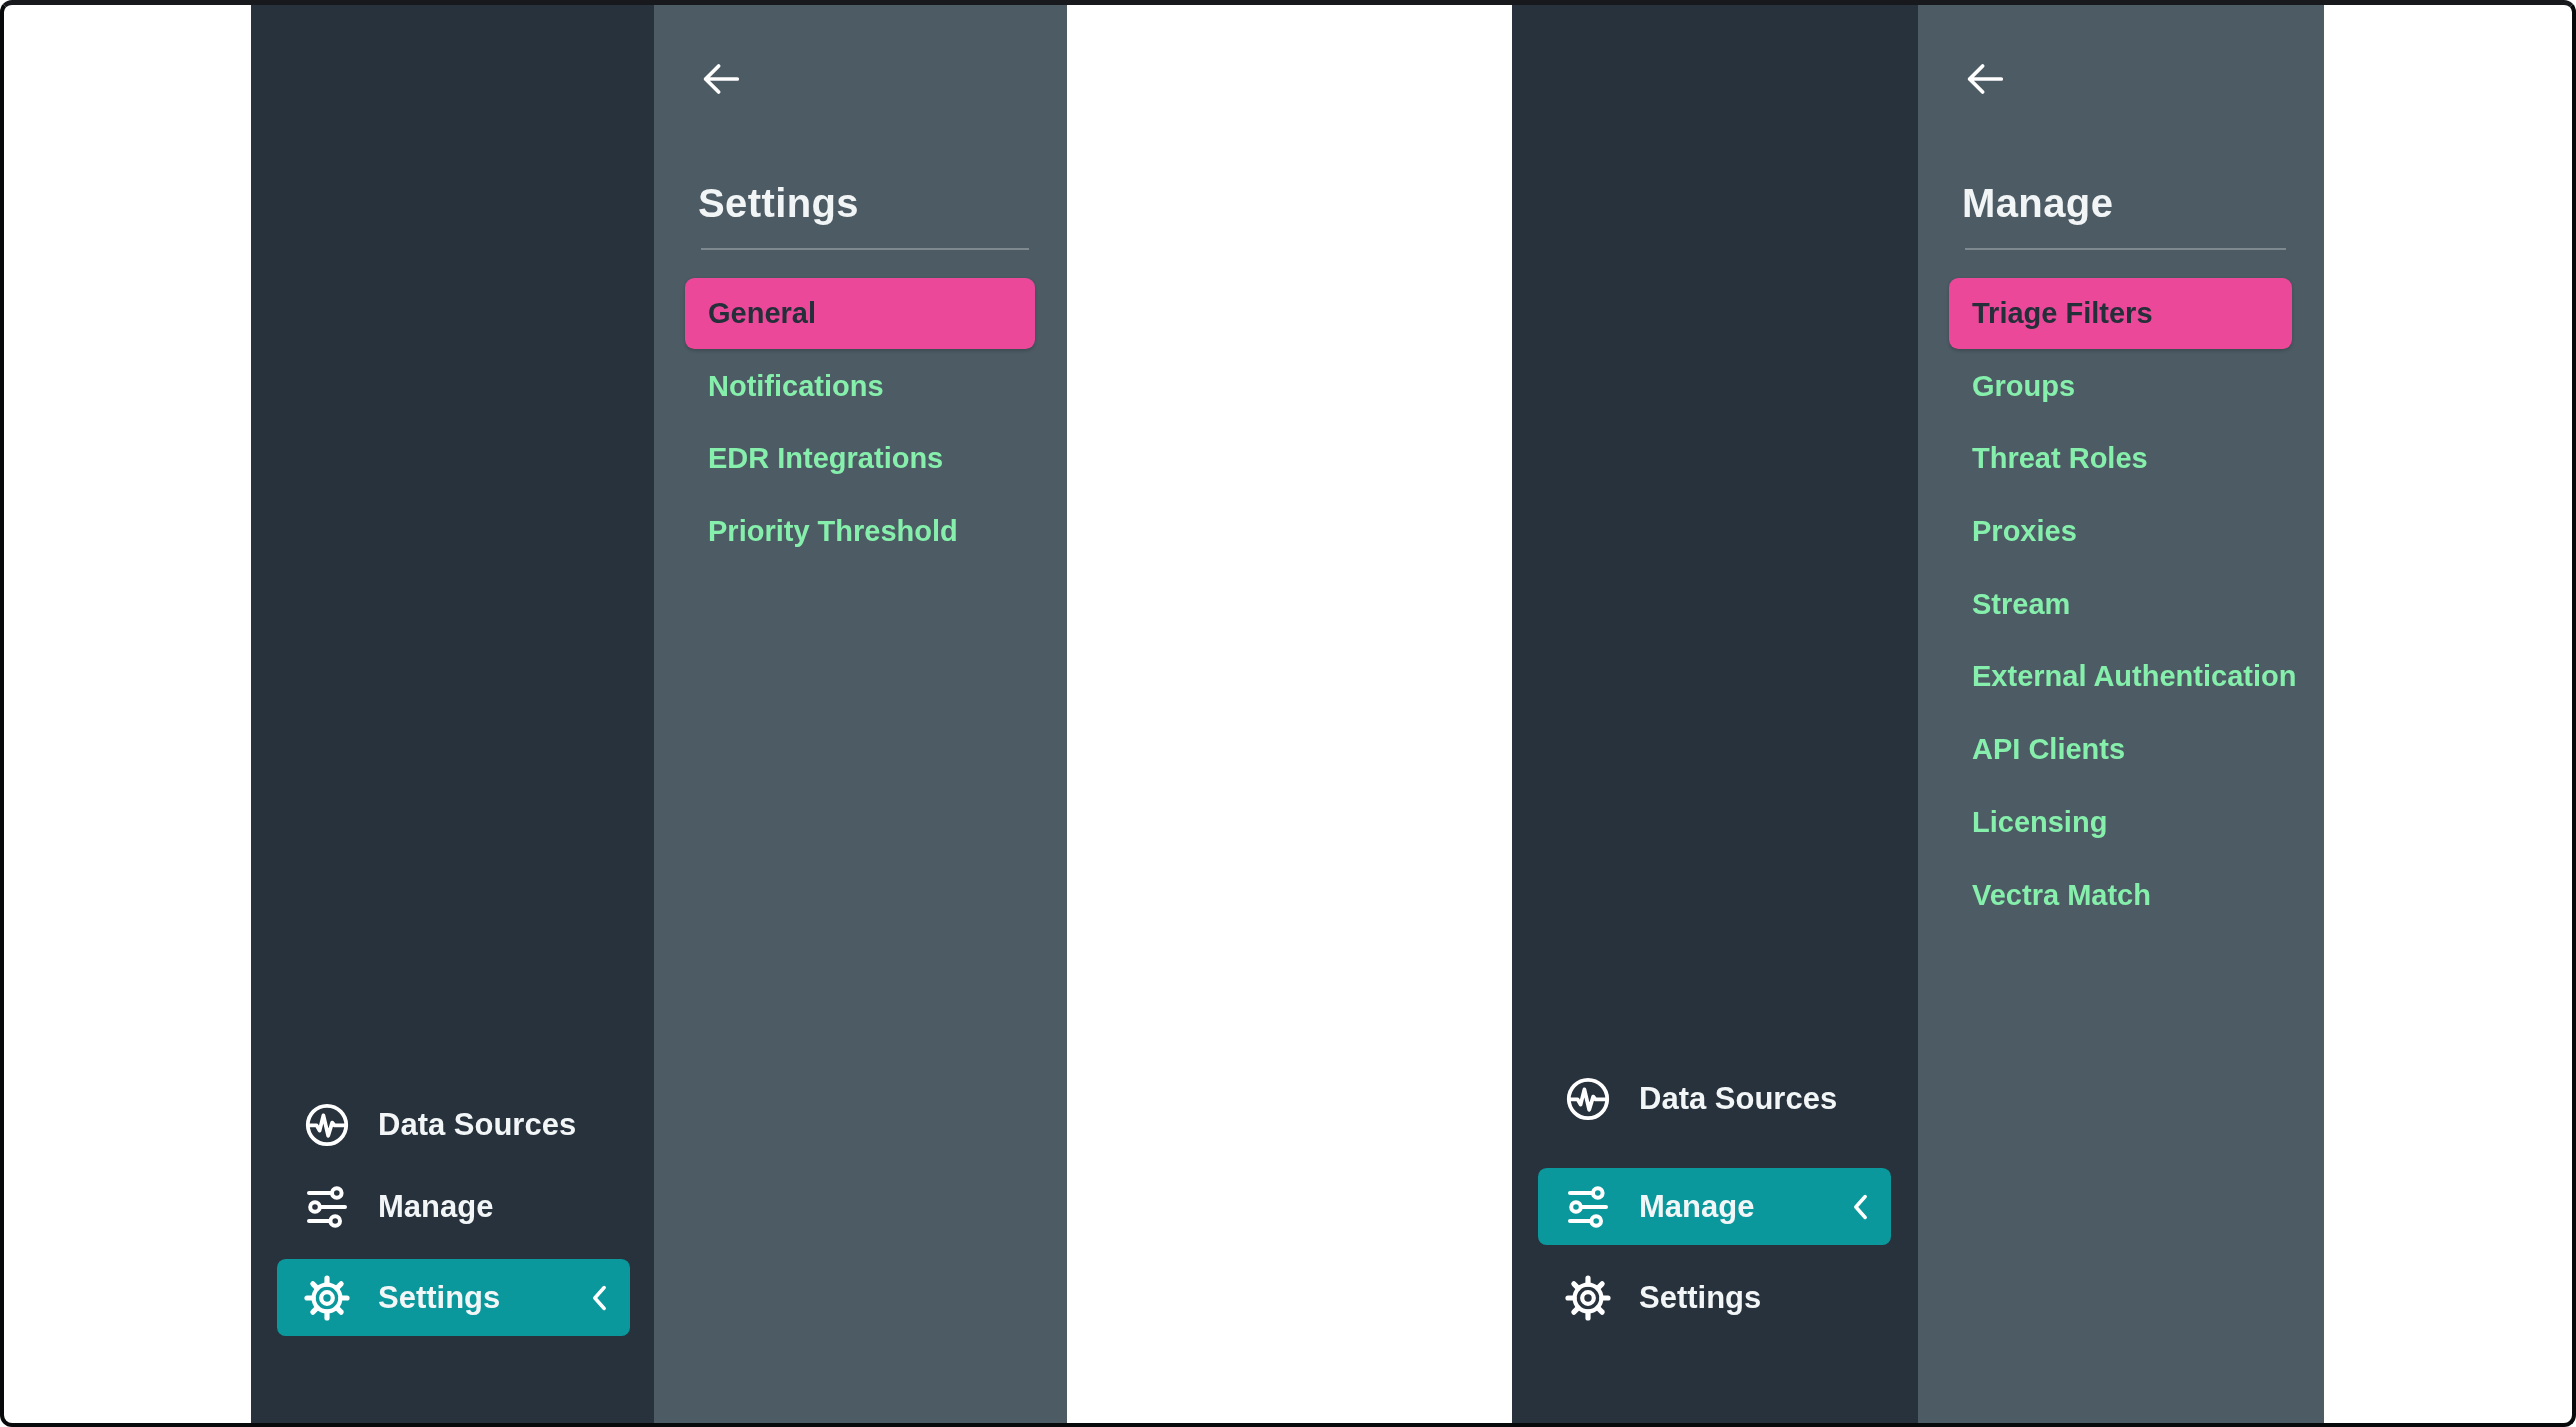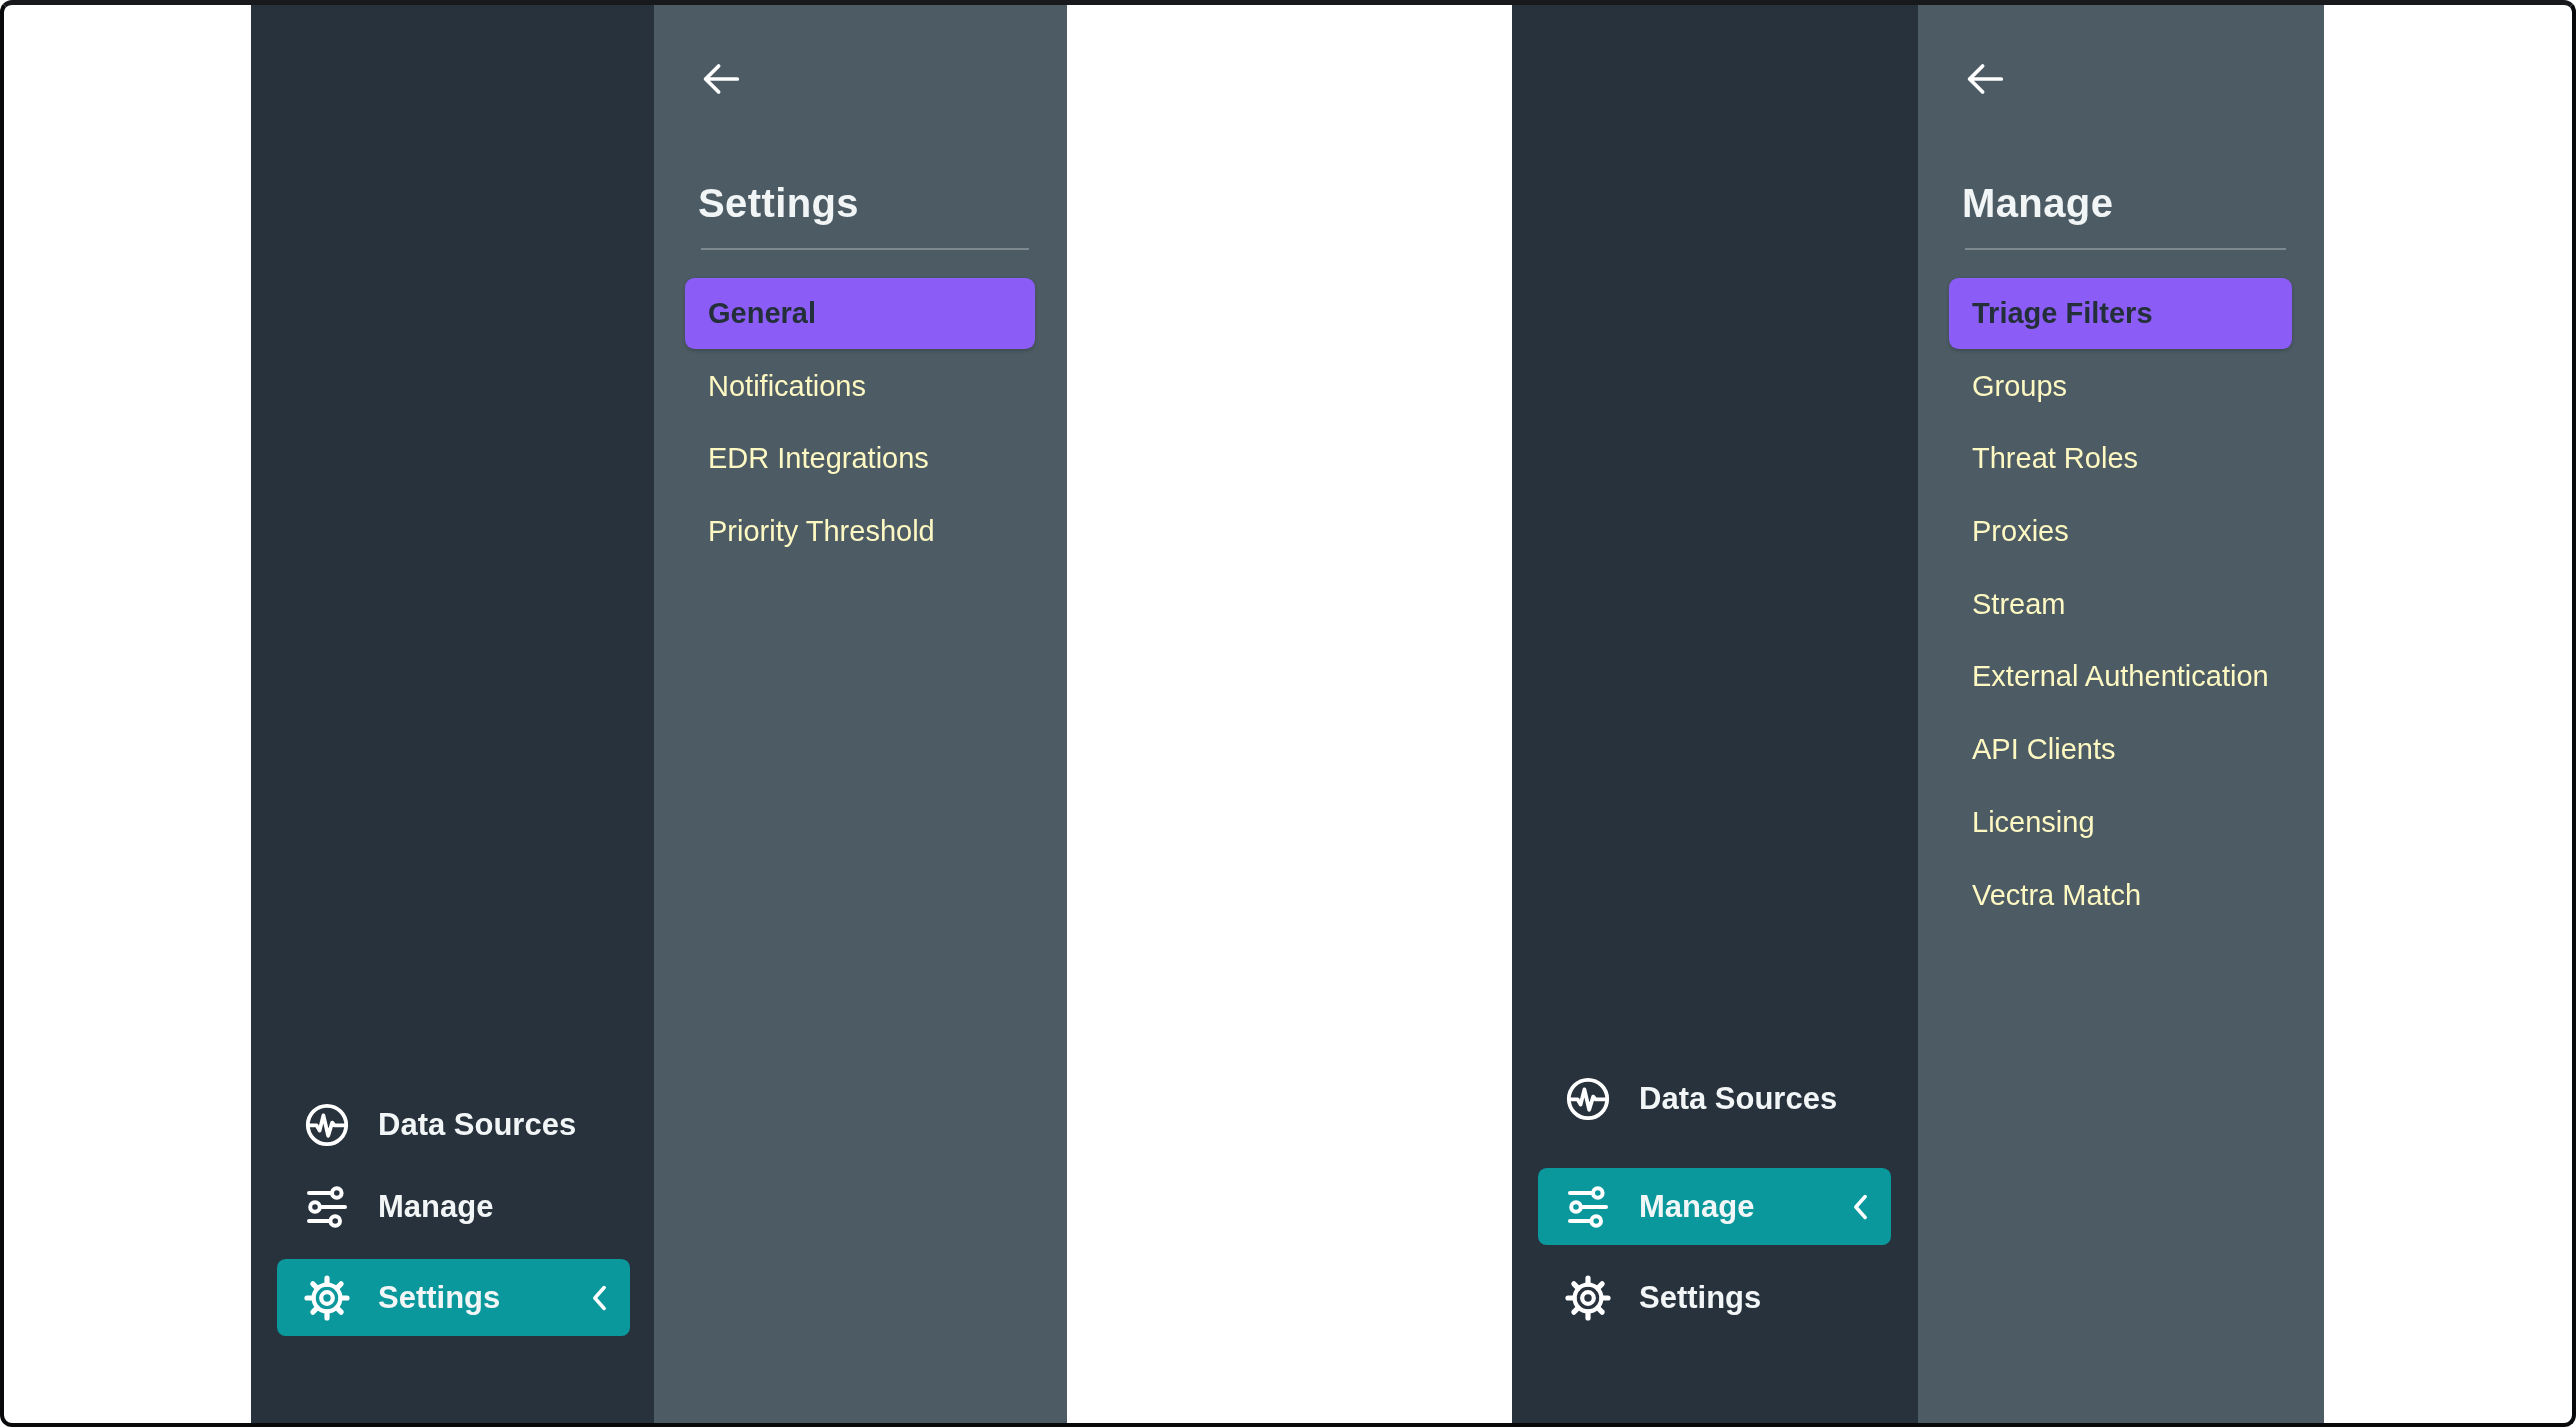--- a/index.html
+++ b/index.html
@@ -37,25 +37,25 @@
     background:none;border:none;padding:0;cursor:pointer;display:flex;align-items:center;
   }
   .panel-title{
     position:absolute;top:183px;left:44px;line-height:1;
     font-size:40px;font-weight:700;color:#F2F5F6;letter-spacing:0.4px;white-space:nowrap;
   }
   .panel-divider{position:absolute;top:248px;left:47px;right:38px;height:1.7px;background:rgba(255,255,255,.28);}
   .menu{position:absolute;top:278px;left:31px;right:32px;}
   .menu-item{
     height:71px;margin-bottom:1.7px;display:flex;align-items:center;
-    padding:0 23px;border-radius:9.5px;font-size:29px;color:#fef9c3;
-    cursor:pointer;white-space:nowrap;
+    padding:0 23px;border-radius:9.5px;font-size:29px;color:#86efac;
+    cursor:pointer;white-space:nowrap;font-weight:bold;
   }
   .menu-item.selected{
-    background:#8b5cf6;color:#243039;font-weight:700;
+    background:#ec4899;color:#243039;font-weight:700;
     box-shadow:0 1.7px 3.4px rgba(0,0,0,.18);
   }
   svg{display:block;}
 </style>
 </head>
 <body>
 
 <section class="rail" id="left-rail">
 
   <div class="rail-item" style="top:1101px;">

